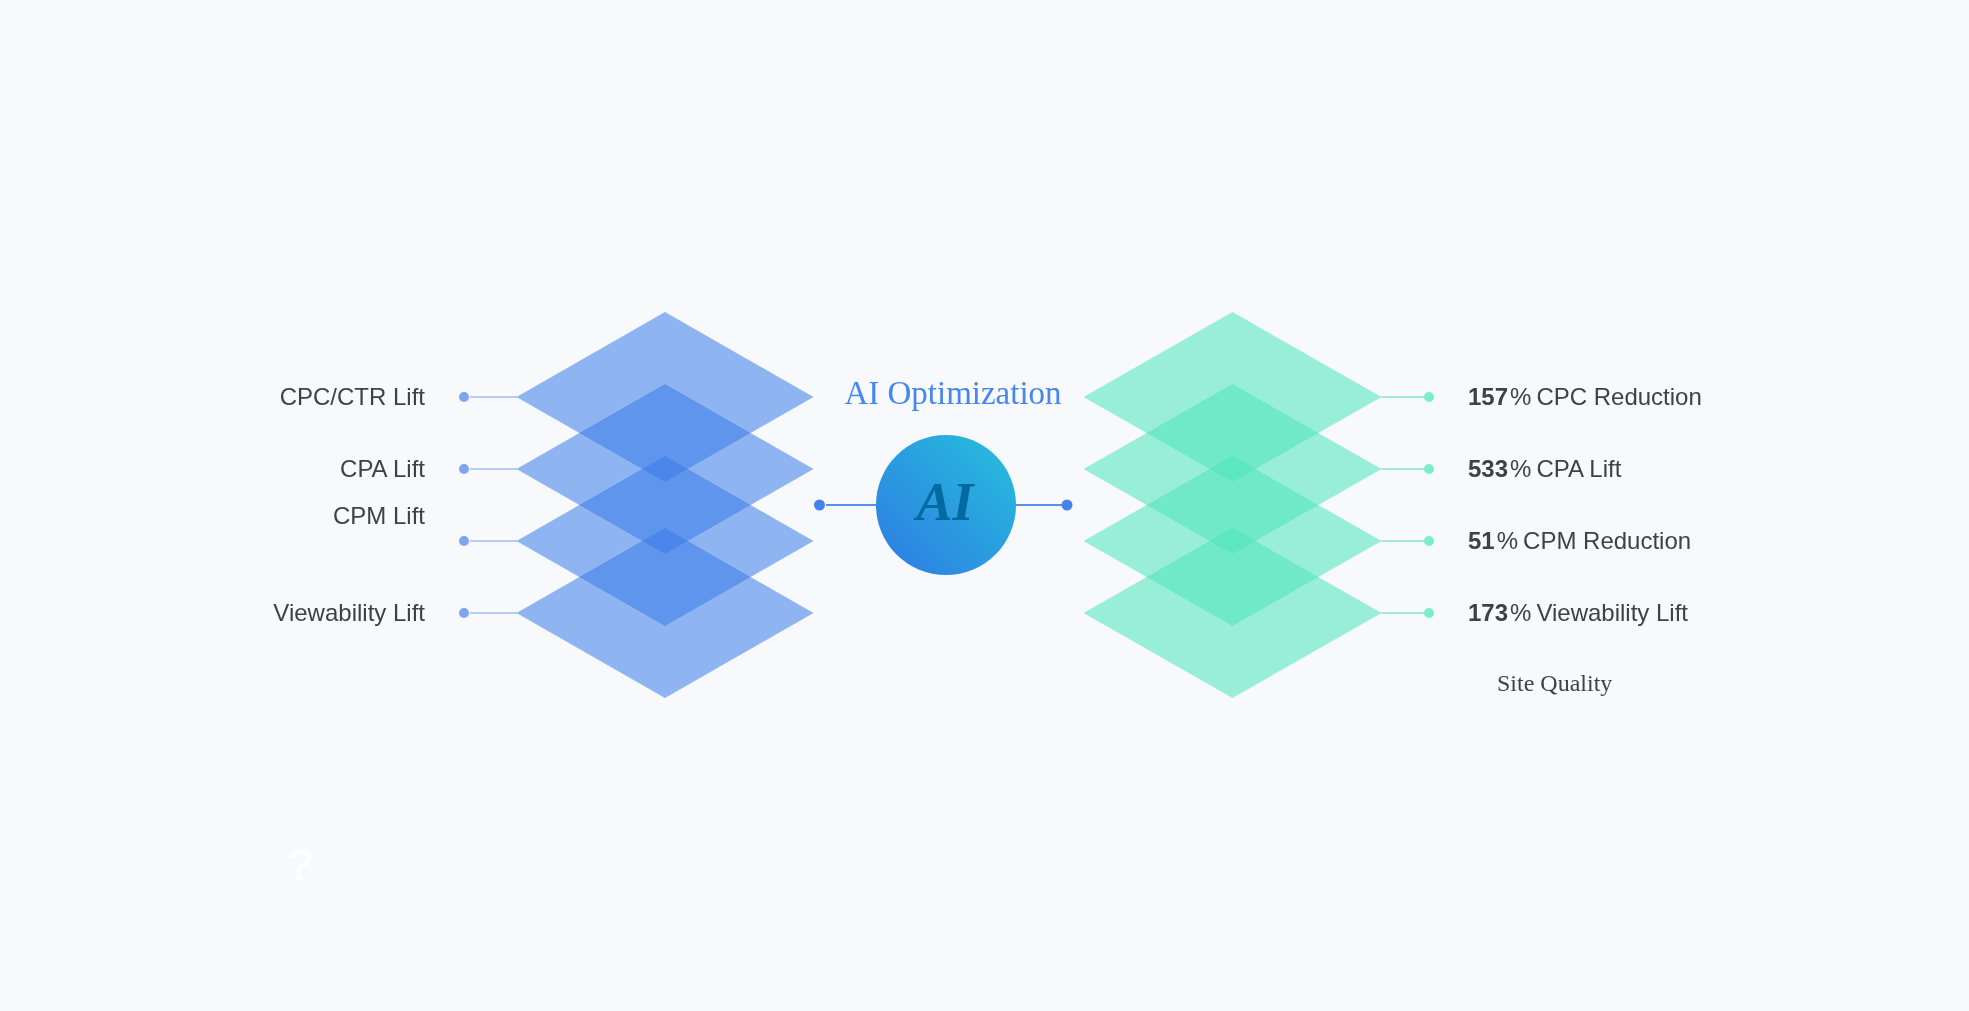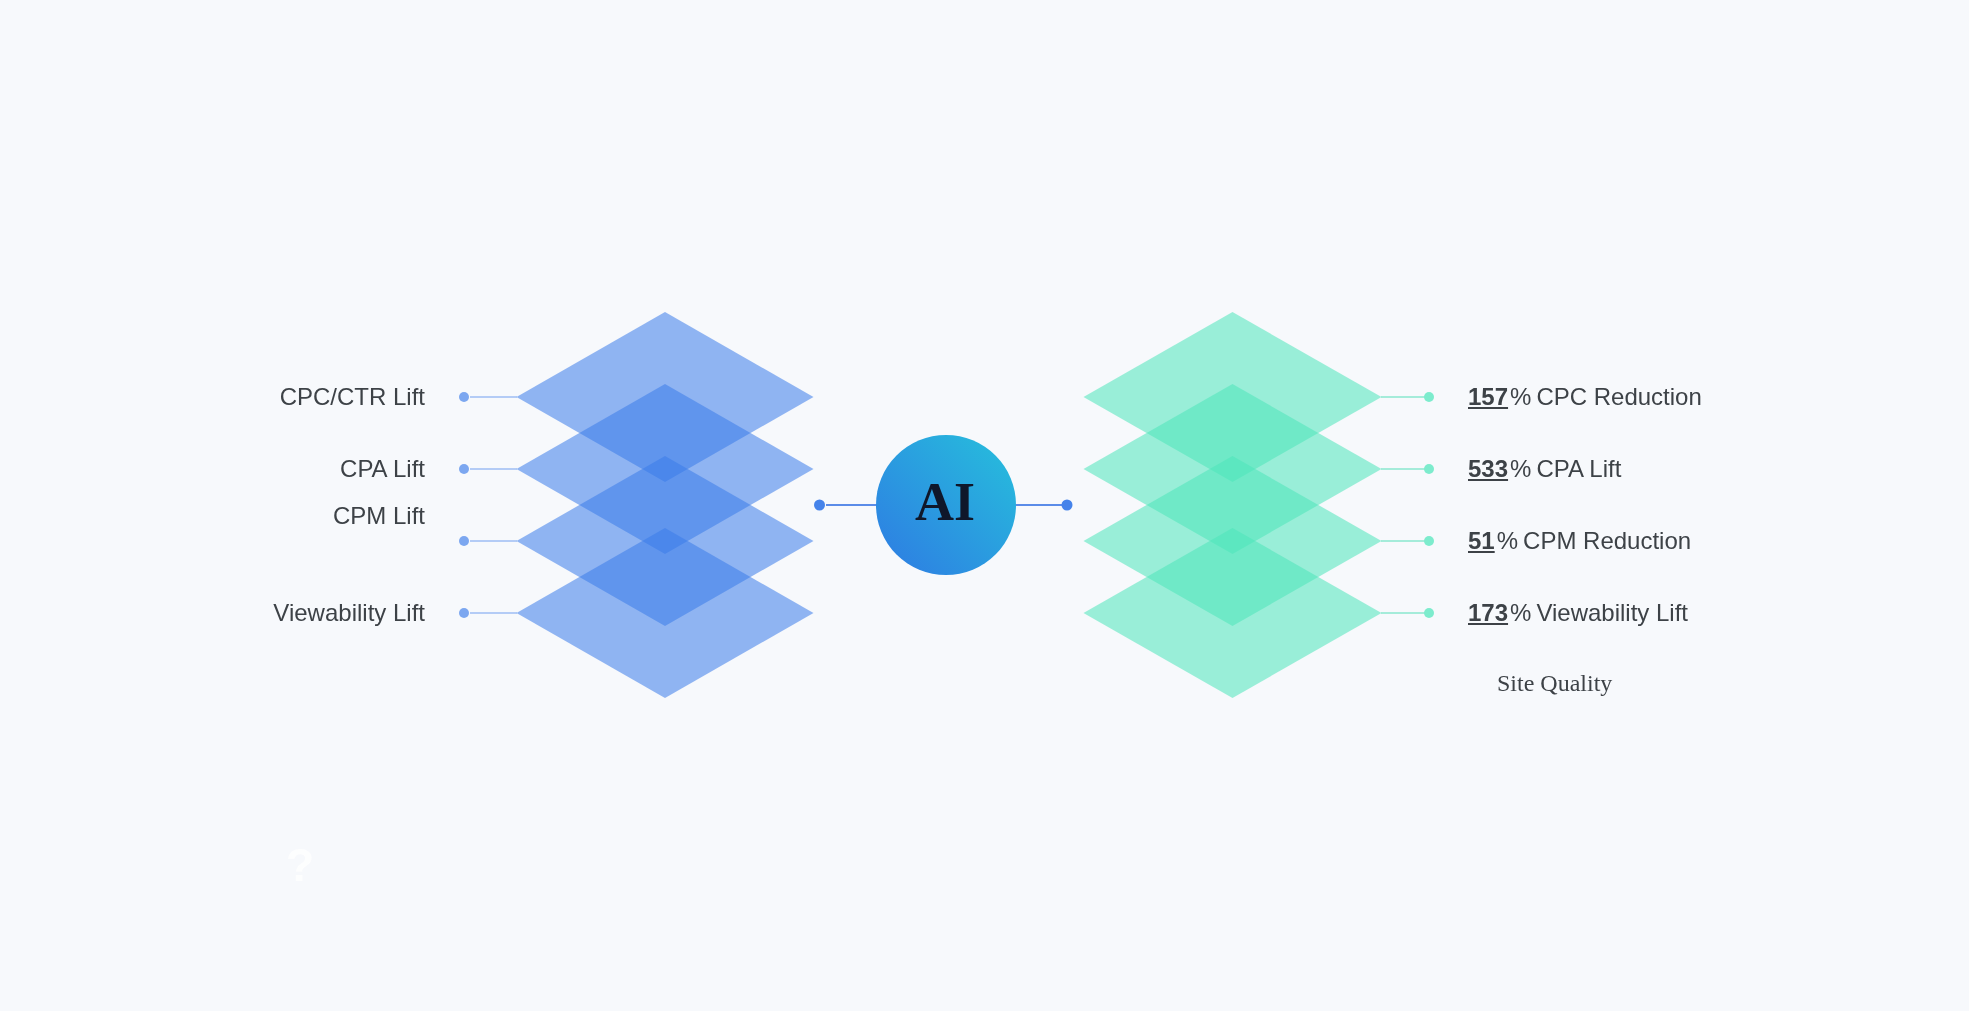--- a/index.html
+++ b/index.html
@@ -21,43 +21,44 @@
   .txt {
     position: absolute;
     white-space: nowrap;
     color: #3d4247;
     font-size: 24px;
     line-height: 1;
     transform: translateY(-50%);
   }
   .lbl { text-align: center; }
   .num { font-weight: 700; }
-  .num:not(:empty) { margin-right: 2px; text-decoration: underline; }
+  .num:not(:empty) { margin-right: 2px; }
   .metric-rest { font-weight: 400; margin-top: 28px; }
   .metric-rest:not(:empty) { margin-left: 5px; }
   .pct { font-weight: 400; }
   .ai-title {
     position: absolute;
     left: 953px;
     top: 393px;
     transform: translate(-50%, -50%);
     font-family: "Liberation Serif", serif;
     font-size: 33px;
     color: #4687ef;
     white-space: nowrap;
   }
   .ai-circle-label {
     position: absolute;
     left: 945px;
     top: 504px;
     transform: translate(-50%, -54%);
     font-family: "Liberation Serif", serif;
+    font-style: italic;
     font-weight: 700;
     font-size: 54px;
-    color: #0f172a;
+    color: #0369a1;
     white-space: nowrap;
   }
   .watermark {
     position: absolute;
     left: 286px;
     top: 865px;
     transform: translateY(-50%);
     font-size: 46px;
     font-weight: 700;
     color: #ffffff;
@@ -112,20 +113,21 @@
     </g>
 
     <line x1="826" y1="505" x2="878" y2="505" stroke-width="2" stroke="#5b8ce8"></line>
     <line x1="1014" y1="505" x2="1062" y2="505" stroke-width="2" stroke="#5b8ce8"></line>
     <circle cx="819.5" cy="505" r="5.5" fill="#4583ea"></circle>
     <circle cx="1067" cy="505" r="5.5" fill="#4583ea"></circle>
 
     <circle cx="946" cy="505" r="70" fill="url(#aiCircleGrad)"></circle>
   </svg>
 
+  <div class="ai-title">AI Optimization</div>
 
   <div class="ai-circle-label">AI</div>
 
   <div class="txt lbl" style="right:1544px; top:397px;">CPC/CTR Lift</div>
   <div class="txt lbl" style="right:1544px; top:469px;">CPA Lift</div>
   <div class="txt lbl" style="right:1544px; top:516px;">CPM Lift</div>
   <div class="txt lbl" style="right:1544px; top:613px;">Viewability Lift</div>
 
   <div class="txt" style="left:1468px; top:397px;"><span class="num">157</span><span class="pct">%</span><span class="metric-rest">CPC Reduction</span></div>
   <div class="txt" style="left:1468px; top:469px;"><span class="num">533</span><span class="pct">%</span><span class="metric-rest">CPA Lift</span></div>

